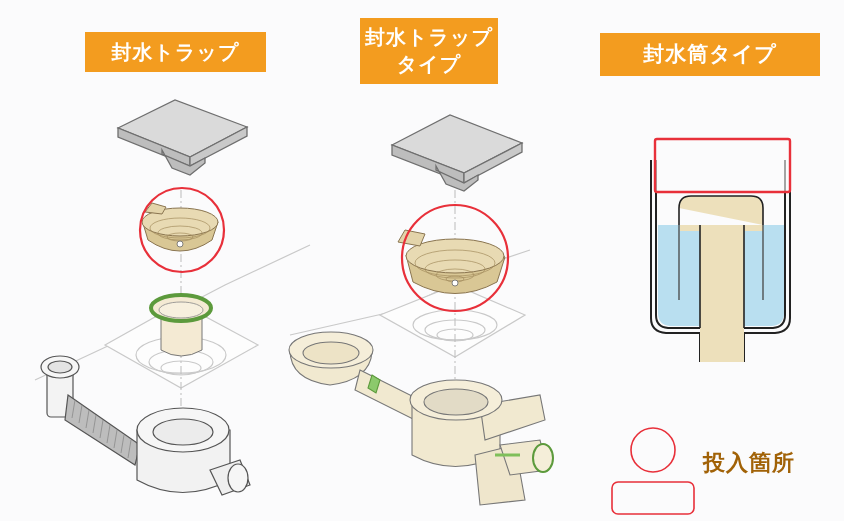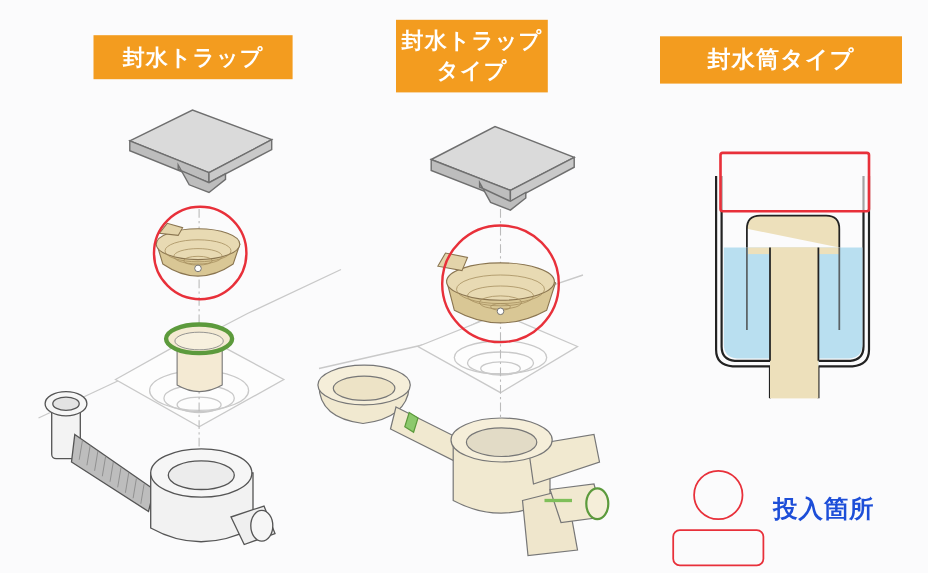--- a/index.html
+++ b/index.html
@@ -5,21 +5,21 @@
   html, body { margin:0; padding:0; }
   body { width:844px; height:521px; background:#fbfbfc; position:relative; overflow:hidden;
          font-family:"DejaVu Sans", sans-serif; }
   .label { position:absolute; background:#f39c1f; color:#fff; font-weight:bold;
            display:flex; align-items:center; justify-content:center; text-align:center;
            font-size:20px; line-height:27px; letter-spacing:1px; }
   #lbl-left  { left:85px;  top:32px; width:181px; height:40px; }
   #lbl-mid   { left:360px; top:18px; width:138px; height:66px; white-space:pre-line; }
   #lbl-right { left:600px; top:33px; width:220px; height:43px; font-size:21px; }
   svg.art { position:absolute; left:0; top:0; }
-  .legend-text { position:absolute; left:703px; top:448px; color:#1d4ed8; font-weight:bold;
+  .legend-text { position:absolute; left:703px; top:448px; color:#a16207; font-weight:bold;
                  font-size:22px; letter-spacing:1px; }
 </style>
 </head>
 <body>
 
 <div class="label" id="lbl-left">封水トラップ</div>
 <div class="label" id="lbl-mid">封水トラップ
 タイプ</div>
 <div class="label" id="lbl-right">封水筒タイプ</div>
 

